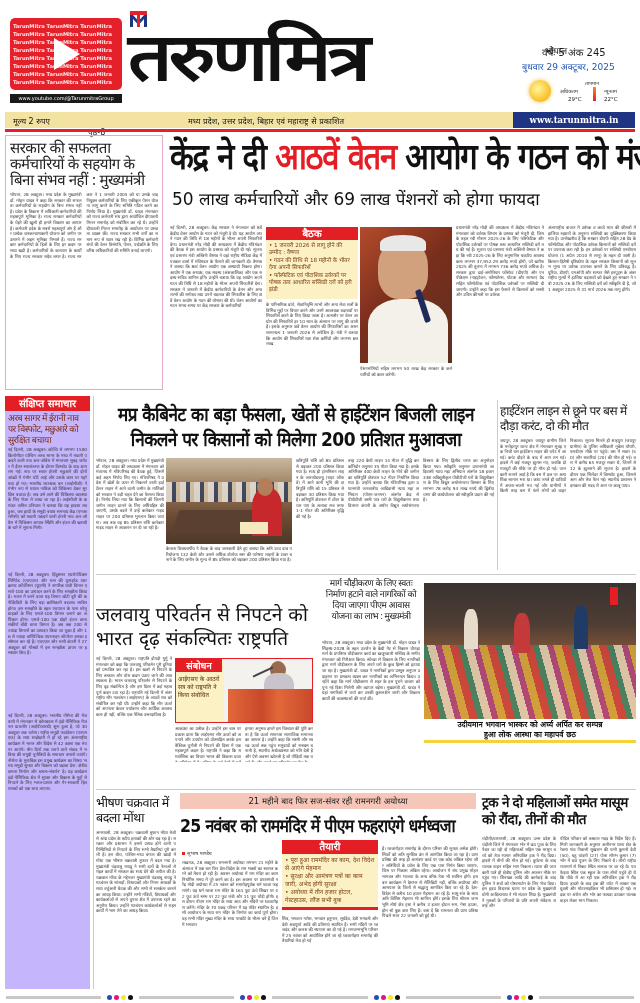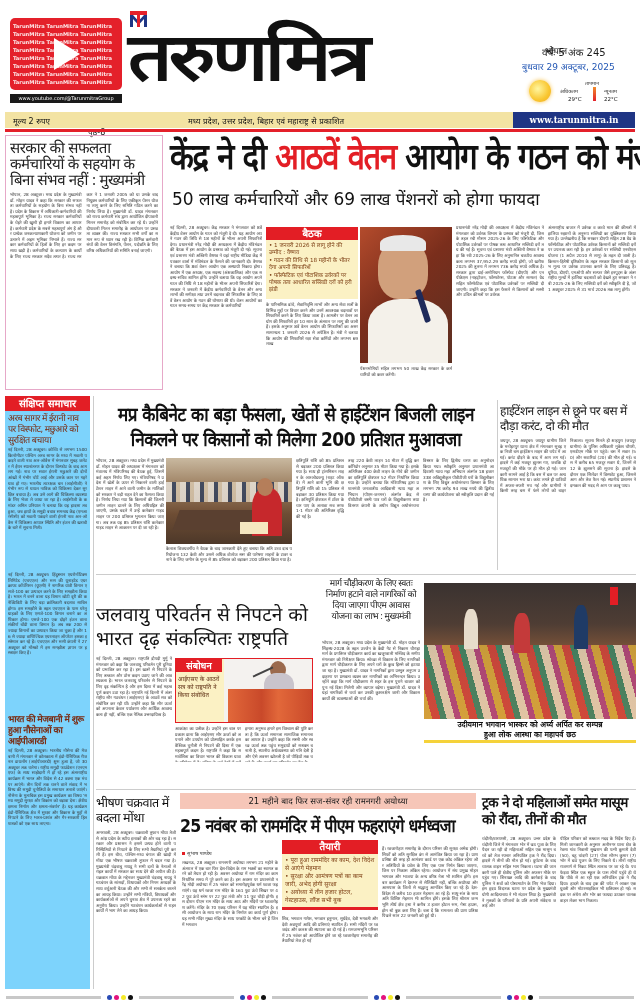--- a/index.html
+++ b/index.html
@@ -88,27 +88,26 @@
   <div style="position:absolute;left:18px;top:12px;width:50px;height:60px;border-radius:45% 45% 40% 40%;background:#d1a07c;"></div>
   <div style="position:absolute;left:20px;top:8px;width:46px;height:16px;border-radius:50% 50% 10% 10%;background:#e8e8e8;"></div>
   <div style="position:absolute;left:8px;top:72px;width:80px;height:64px;border-radius:40% 40% 0 0;background:#f4f1ea;"></div>
   <div style="position:absolute;left:60px;top:62px;width:6px;height:34px;background:#1e2a5a;transform:rotate(-18deg);border-radius:2px;"></div>
 </div>
 <div class="abs txt" style="left:360px;top:366px;width:92px;height:22px;">पेंशनभोगियों सहित लगभग 50 लाख केंद्र सरकार के कर्मचारियों को कवर करेंगी।</div>
 
 <div class="abs txt" style="left:456px;top:225px;width:88px;height:165px;">प्रधानमंत्री नरेंद्र मोदी की अध्यक्षता में केंद्रीय मंत्रिमंडल ने मंगलवार को उर्वरक विभाग के प्रस्ताव को मंजूरी दी, जिसके तहत रबी मौसम 2025-26 के लिए फॉस्फेटिक और पोटाशिक उर्वरकों पर पोषक तत्व आधारित सब्सिडी दरों तय की गई हैं। सूचना एवं प्रसारण मंत्री अश्विनी वैष्णव ने कहा कि रबी 2025-26 के लिए अनुमानित बजटीय आवश्यकता लगभग 37,952.29 करोड़ रुपये होगी, जो खरीफ 2025 की तुलना में लगभग 736 करोड़ रुपये अधिक है। सरकार द्वारा डाई-अमोनियम फॉस्फेट (डीएपी) और एनपीकेएस (नाइट्रोजन, फॉस्फोरस, पोटाश और सल्फर) ग्रेड सहित फॉस्फेटिक एवं पोटाशिक उर्वरकों पर सब्सिडी दी जाएगी। उन्होंने कहा कि इस फैसले से किसानों को सस्ती और उचित कीमतों पर उर्वरक</div>
 <div class="abs txt" style="left:548px;top:225px;width:88px;height:165px;">अंतरराष्ट्रीय बाजार में उर्वरक व कच्चे माल की कीमतों में हालिया रुझानों के अनुरूप सब्सिडी का युक्तिकरण किया गया है। उल्लेखनीय है कि सरकार डीएपी सहित 28 ग्रेड के फॉस्फेटिक और पोटाशिक उर्वरक किसानों को सब्सिडी दरों पर उपलब्ध करा रही है। इन उर्वरकों पर सब्सिडी एनबीएस योजना (1 अप्रैल 2010 से लागू) के तहत दी जाती है। किसान-हितैषी दृष्टिकोण के तहत सरकार किसानों को सुलभ मूल्य पर उर्वरक उपलब्ध कराने के लिए प्रतिबद्ध है। यूरिया, डीएपी, एमओपी और सल्फर जैसे इनपुट्स के अंतरराष्ट्रीय मूल्यों में हालिया बदलावों को देखते हुए सरकार ने रबी 2025-26 के लिए सब्सिडी दरों को स्वीकृति दी है, जो 1 अक्टूबर 2025 से 31 मार्च 2026 तक लागू होंगी।</div>
 
-<div class="abs bar" style="left:5px;top:396px;width:85px;height:593px;background:#7dd3fc;">
+<div class="abs bar" style="left:5px;top:396px;width:85px;height:593px;background:#c4b5fd;">
   <div style="background:#e31e25;color:#fff;font-weight:bold;font-size:10px;line-height:15px;text-align:center;">संक्षिप्त समाचार</div>
   <div style="padding:2px 3px;">
     <div class="hl" style="font-size:9px;line-height:11px;color:#7a2a10;font-weight:normal;">अरब सागर में ईरानी नाव पर विस्फोट, मछुआरे को सुरक्षित बचाया</div>
     <div class="txt" style="height:124px;margin-top:1px;">नई दिल्ली, 28 अक्टूबर। कोच्चि से लगभग 1500 किलोमीटर पश्चिम अरब सागर के मध्य में मछली पकड़ने वाली नाव अल-ओवैस में मंगलवार सुबह जलेटर में ईंधन स्थानांतरण के दौरान विस्फोट के बाद आग लग गई। नाव पर सवार ईरानी मछुआरे की दोनों आंखों में गंभीर चोटें आई और उसके कान पर गहरे घाव हो गए। भारतीय तटरक्षक बल (आईसीजी) ने गंभीर रूप से घायल नाविक को चिकित्सा देकर सुरक्षित बचाया है। अब उसे आगे की चिकित्सा व्यवस्था के लिए भेजा ले जाया जा रहा है। आईसीजी के कमांडर अमित उनियाल ने बताया कि यह हादसा तब हुआ, जब हाथों के समुद्री बचाव समन्वय केंद्र (एमआरसीसी) को मछली पकड़ने वाली ईरानी नाव अल-ओवैस में चिकित्सा आपात स्थिति और इंजन की खराबी के बारे में सूचना मिली।</div>
     <div class="txt" style="height:140px;margin-top:1px;">नई दिल्ली, 28 अक्टूबर। हिंदुस्तान एयरोनॉटिक्स लिमिटेड (एचएएल) और रूस की यूनाइटेड एयरक्राफ्ट कॉर्पोरेशन (यूएसी) ने नागरिक यात्री विमान एसजे-100 का उत्पादन करने के लिए समझौता किया है। भारत में बनने वाला यह विमान छोटी दूरी की कनेक्टिविटी के लिए बड़ा क्रांतिकारी बदलाव साबित होगा। इस समझौते के तहत एचएएल के पास घरेलू ग्राहकों के लिए एसजे-100 विमान बनाने का अधिकार होगा। एसजे-100 एक दोहरे इंजन वाला संकीर्ण बॉडी वाला विमान है। अब तक 200 से ज्यादा विमानों का उत्पादन किया जा चुका है और 16 से ज्यादा वाणिज्यिक एयरलाइन ऑपरेटर इसका इस्तेमाल कर रहे हैं। एचएएल और रूसी कंपनी ने 27 अक्टूबर को मॉस्को में इस समझौता ज्ञापन पर हस्ताक्षर किए हैं।</div>
-    <div class="hl" style="font-size:9px;line-height:11px;color:#7a2a10;margin-top:2px;">भारत की मेजबानी में शुरू हुआ नौसेनाओं का आईपीआरडी</div>
     <div class="txt" style="height:152px;margin-top:1px;">नई दिल्ली, 28 अक्टूबर। भारतीय नौसेना की मेजबानी में मंगलवार से कोलकाता में इंडो-पैसिफिक रीजनल डायलॉग (आईपीआरडी) शुरू हुआ है, जो 30 अक्टूबर तक चलेगा। राष्ट्रीय समुद्री फाउंडेशन (एनएमएफ) के साथ साझेदारी में हो रहे इस अंतरराष्ट्रीय कार्यक्रम में भारत और विदेश से 42 वक्ता एक मंच पर आएंगे। तीन दिनों तक चलने वाले संवाद में भविष्य की समुद्री चुनौतियों के समाधान तलाशे जाएंगे। नौसेना के मुताबिक इस प्रमुख कार्यक्रम का विषय 'समग्र समुद्री सुरक्षा और विकास को बढ़ावा देना: क्षेत्रीय क्षमता निर्माण और क्षमता-संवर्धन' है। यह कार्यक्रम इंडो-पैसिफिक क्षेत्र में सुरक्षा और विकास के मुद्दों से निपटने के लिए भारत-प्रशांत और गैर-सरकारी हितधारकों को एक साथ लाएगा।</div>
   </div>
 </div>
 
 <div class="abs" style="left:96px;top:402px;width:400px;text-align:center;font-weight:bold;font-size:19px;line-height:25px;letter-spacing:-0.6px;">
   <div style="white-space:nowrap;transform:scaleX(0.9);">मप्र कैबिनेट का बड़ा फैसला, खेतों से हाईटेंशन बिजली लाइन</div>
   <div style="white-space:nowrap;transform:scaleX(0.9);">निकलने पर किसानों को मिलेगा 200 प्रतिशत मुआवजा</div>
 </div>
 <div class="abs txt" style="left:96px;top:458px;width:68px;height:108px;">भोपाल, 28 अक्टूबर। मध्य प्रदेश में मुख्यमंत्री डॉ. मोहन यादव की अध्यक्षता में मंगलवार को मंत्रालय में मंत्रिपरिषद की बैठक हुई, जिसमें कई अहम निर्णय लिए गए। मंत्रिपरिषद ने प्रदेश में खेतों के ऊपर से निकलने वाली हाई टेंशन लाइन में आने वाली जमीन के मालिकों को सरकार ने बड़ी राहत देने का फैसला किया है। निर्णय लिया गया कि किसानों की जितनी जमीन लाइन डालने के लिए अधिग्रहित की जाएगी, उसके बदले में उन्हें कलेक्टर गाइड लाइन पर 200 प्रतिशत भुगतान किया जाएगा। अब तक यह 85 प्रतिशत राशि कलेक्टर गाइड लाइन से आकलन पर दी जा रही है।</div>
 <div class="abs photo" style="left:166px;top:458px;width:126px;height:86px;background:linear-gradient(#c9b9a0 0%,#a08466 30%,#6e4d34 65%,#4d3829 100%);">

